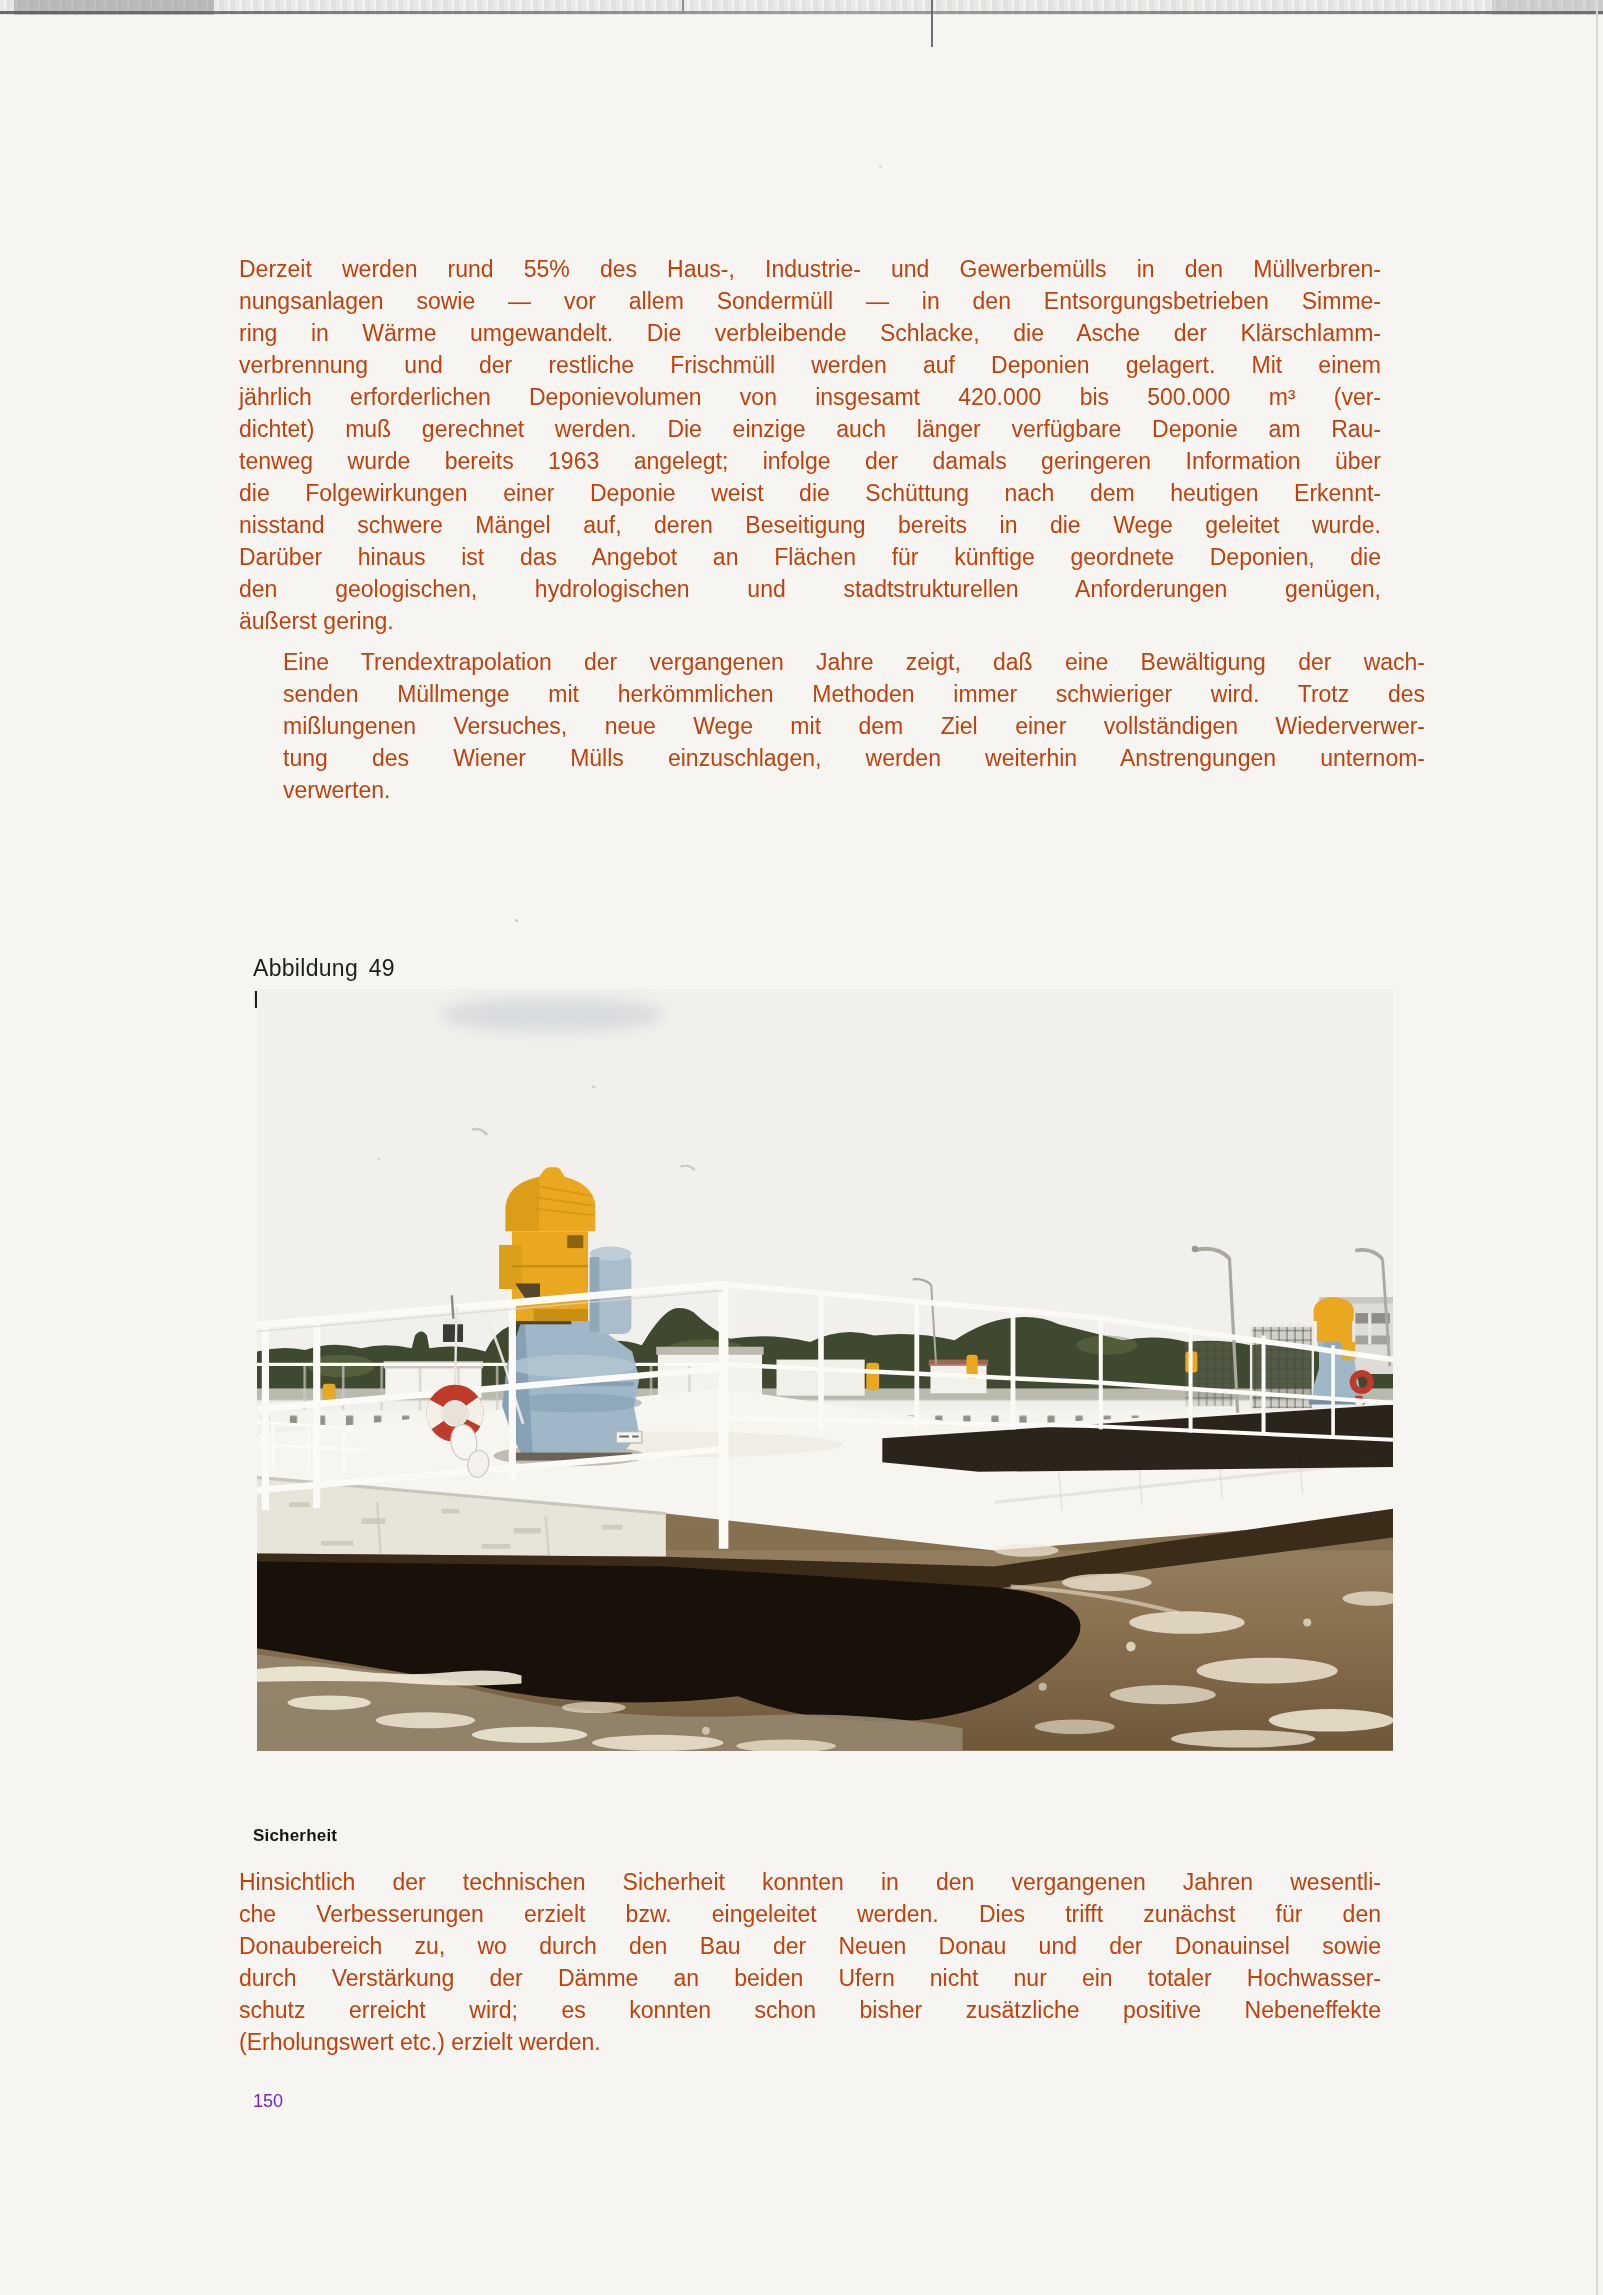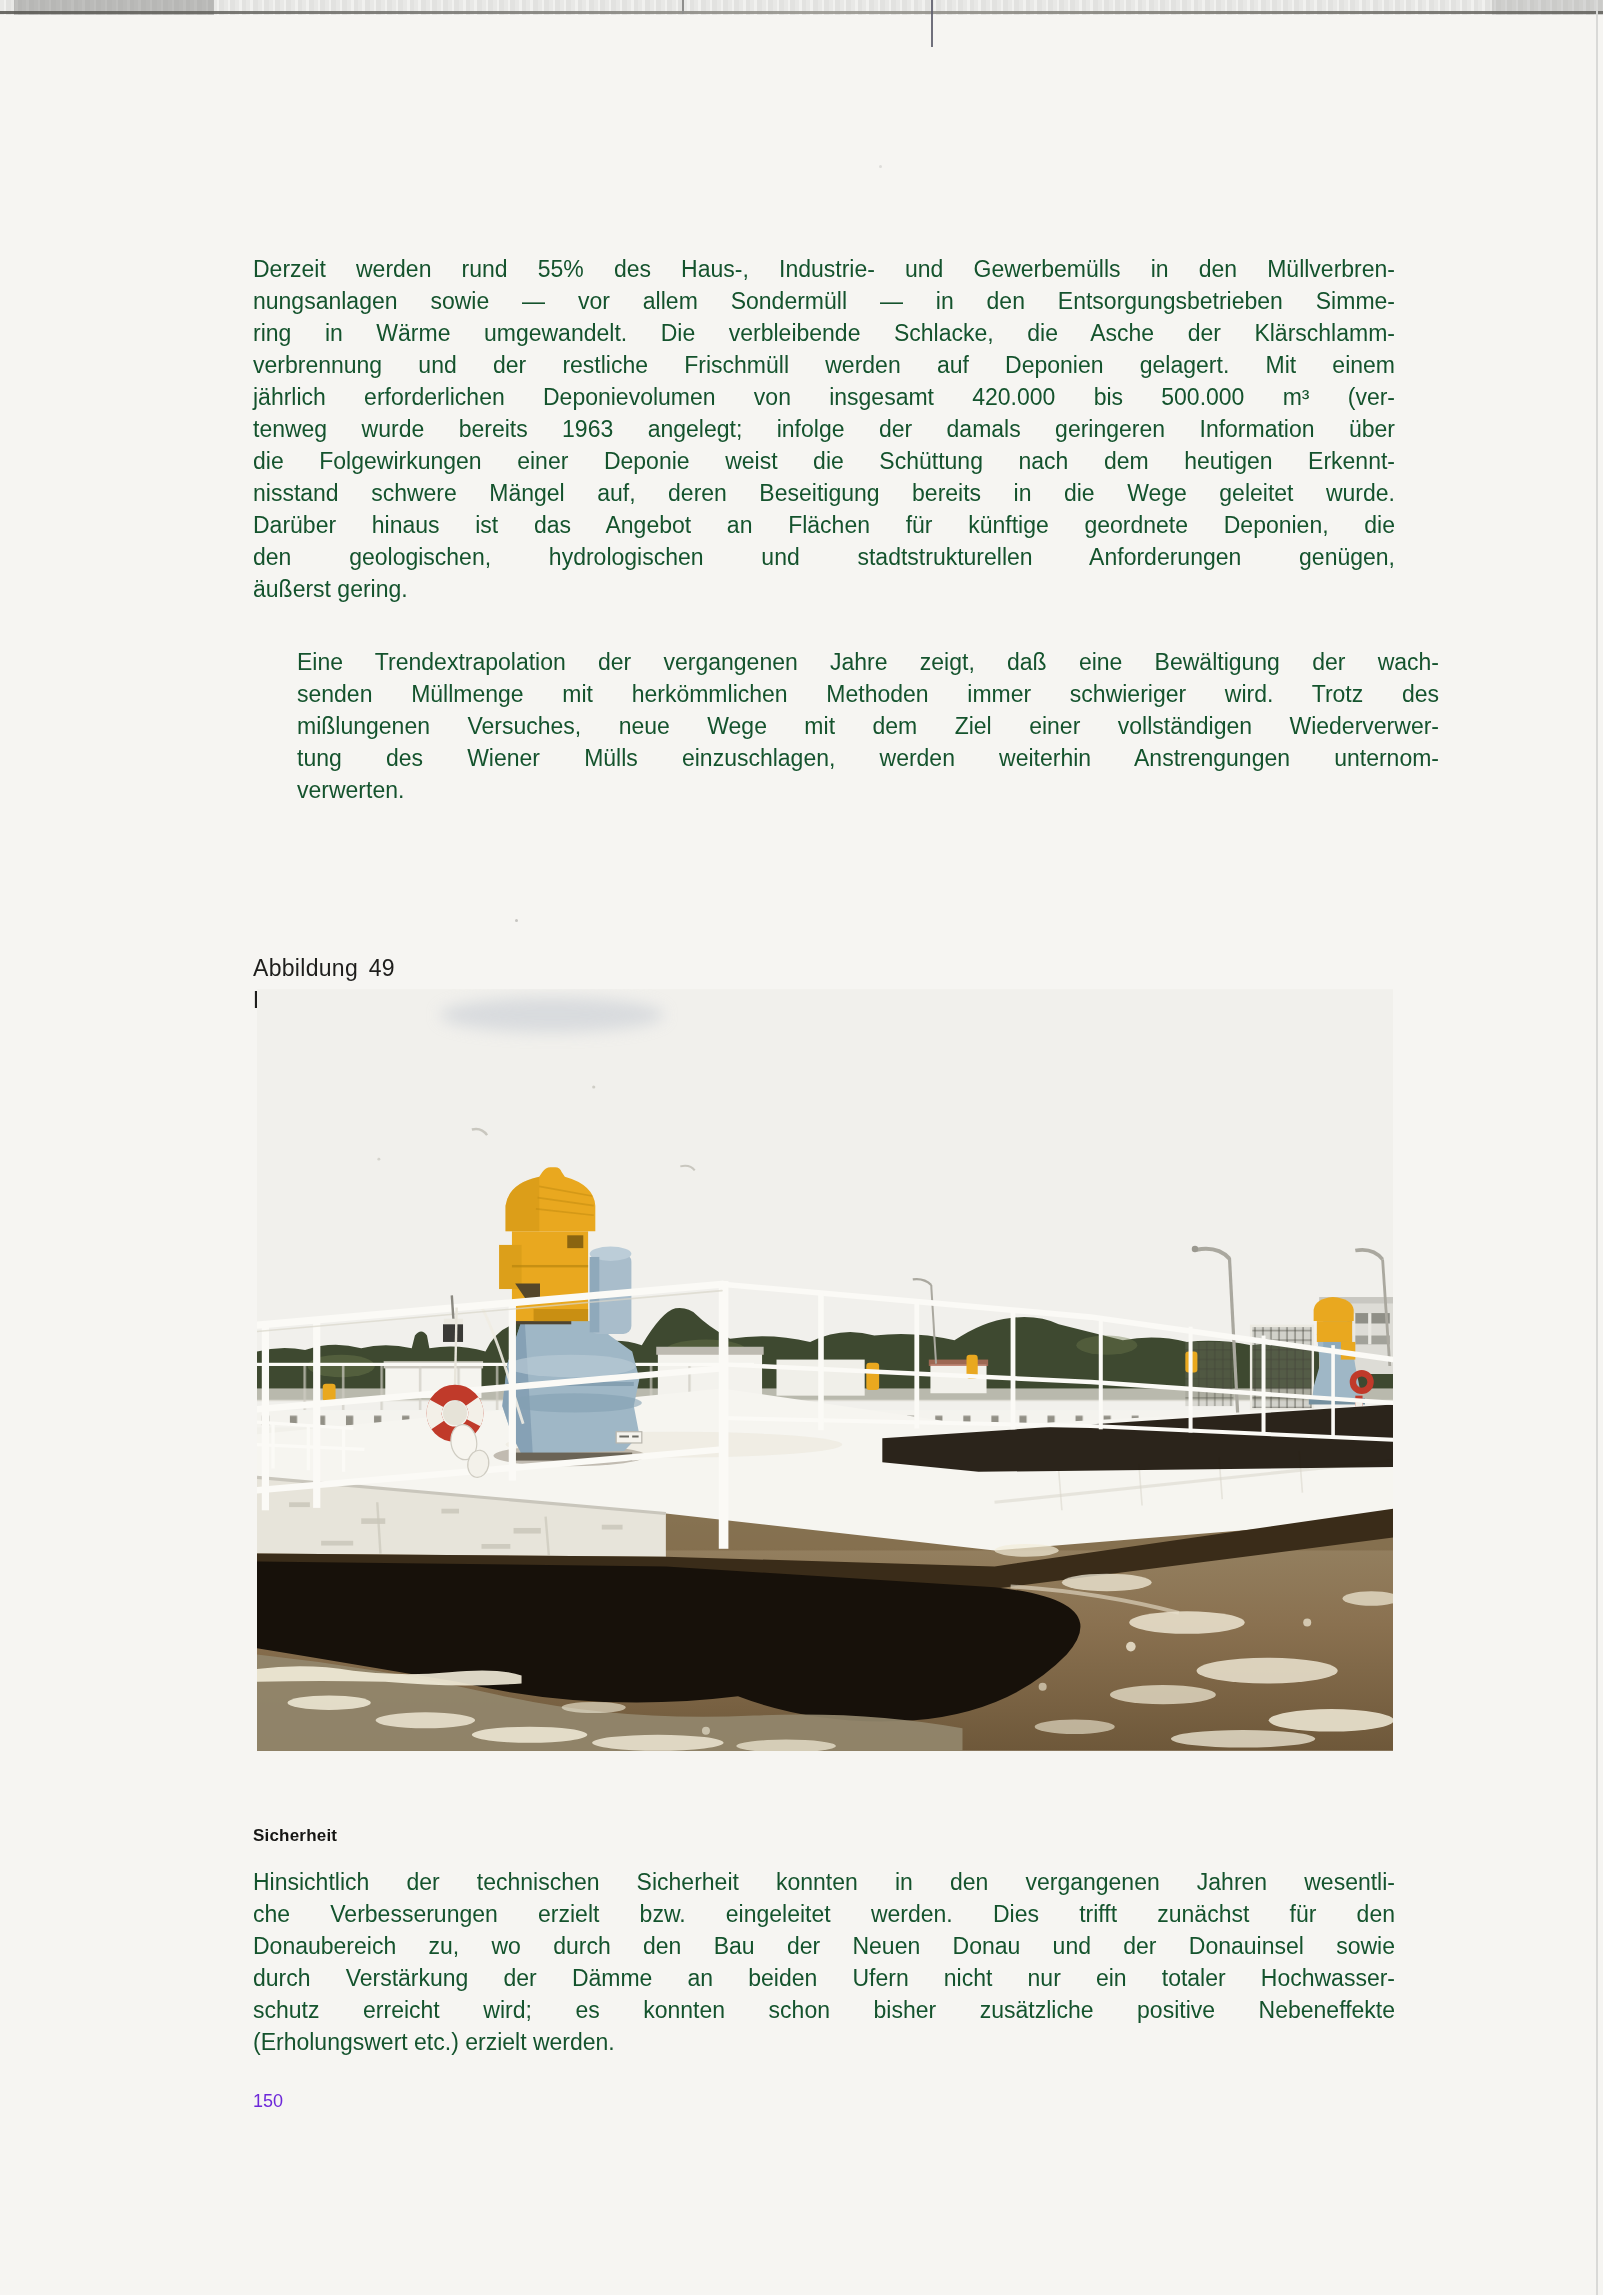--- a/index.html
+++ b/index.html
@@ -12,21 +12,21 @@
   .scan-band .cap-left{position:absolute;left:14.4px;top:0;width:200px;height:15.2px;background:rgba(130,130,128,.45);}
   .scan-band .cap-right{position:absolute;right:0;top:0;width:112px;height:15.2px;background:rgba(150,150,148,.30);}
   .scan-band .dark-line{position:absolute;left:0;top:11.2px;width:1604px;height:3.2px;
     background:linear-gradient(90deg,#55544f 0%,#6f6e69 25%,#96948d 52%,#78766f 75%,#5f5e59 100%);opacity:.85;}
   .vline-a{position:absolute;left:682px;top:0;width:1.6px;height:14.4px;background:#8e8e8c;}
   .vline-b{position:absolute;left:931px;top:0;width:2.4px;height:47px;background:#62626f;opacity:.9;}
   .edge-right{position:absolute;left:1596px;top:0;width:1.6px;height:2295px;background:#d9d9d7;}
   .speck{position:absolute;width:3.2px;height:3.2px;border-radius:50%;background:#c6c5c1;}
 
   
-  .para{position:absolute;left:253px;width:1142px;font-size:23px;line-height:32px;color:#14532d;}
+  .para{position:absolute;left:239px;width:1142px;font-size:23px;line-height:32px;color:#c2410c;}
   .para .ln{text-align:justify;text-align-last:justify;}
   .para .ln.last{text-align-last:left;}
   .caption{position:absolute;left:253px;font-size:23px;line-height:32px;color:#1e1e1c;letter-spacing:0.3px;word-spacing:4px;}
   .heading{position:absolute;left:253px;font-size:17px;line-height:32px;font-weight:700;color:#161614;letter-spacing:0.2px;}
   .pagenum{position:absolute;left:253px;top:2085px;font-size:18px;line-height:32px;color:#6d28d9;}
 
   .photo{position:absolute;left:257px;top:989px;width:1136px;height:762px;}
 </style>
 </head>
 <body>
@@ -43,20 +43,21 @@
   <div class="edge-right"></div>
   <div class="speck" style="left:515px;top:919px;"></div>
   <div class="speck" style="left:879px;top:165px;opacity:.5;"></div>
 
   <div class="para" style="top:253px;">
       <div class="ln">Derzeit werden rund 55% des Haus-, Industrie- und Gewerbemülls in den Müllverbren-</div>
       <div class="ln">nungsanlagen sowie — vor allem Sondermüll — in den Entsorgungsbetrieben Simme-</div>
       <div class="ln">ring in Wärme umgewandelt. Die verbleibende Schlacke, die Asche der Klärschlamm-</div>
       <div class="ln">verbrennung und der restliche Frischmüll werden auf Deponien gelagert. Mit einem</div>
       <div class="ln">jährlich erforderlichen Deponievolumen von insgesamt 420.000 bis 500.000 m³ (ver-</div>
+      <div class="ln">dichtet) muß gerechnet werden. Die einzige auch länger verfügbare Deponie am Rau-</div>
       <div class="ln">tenweg wurde bereits 1963 angelegt; infolge der damals geringeren Information über</div>
       <div class="ln">die Folgewirkungen einer Deponie weist die Schüttung nach dem heutigen Erkennt-</div>
       <div class="ln">nisstand schwere Mängel auf, deren Beseitigung bereits in die Wege geleitet wurde.</div>
       <div class="ln">Darüber hinaus ist das Angebot an Flächen für künftige geordnete Deponien, die</div>
       <div class="ln">den geologischen, hydrologischen und stadtstrukturellen Anforderungen genügen,</div>
       <div class="ln last">äußerst gering.</div>
     </div>
   <div class="para" style="top:646px;margin-left:44px;">
       <div class="ln">Eine Trendextrapolation der vergangenen Jahre zeigt, daß eine Bewältigung der wach-</div>
       <div class="ln">senden Müllmenge mit herkömmlichen Methoden immer schwieriger wird. Trotz des</div>

